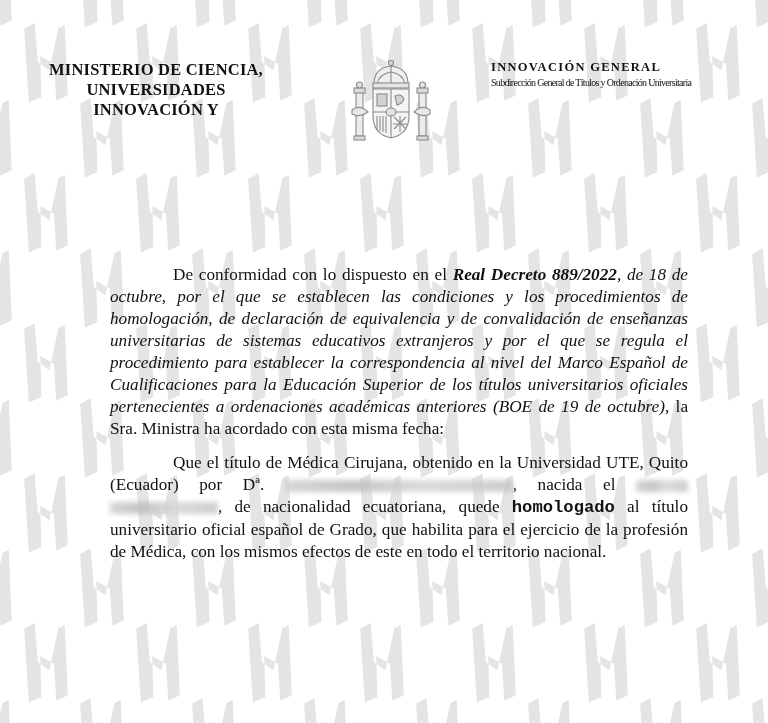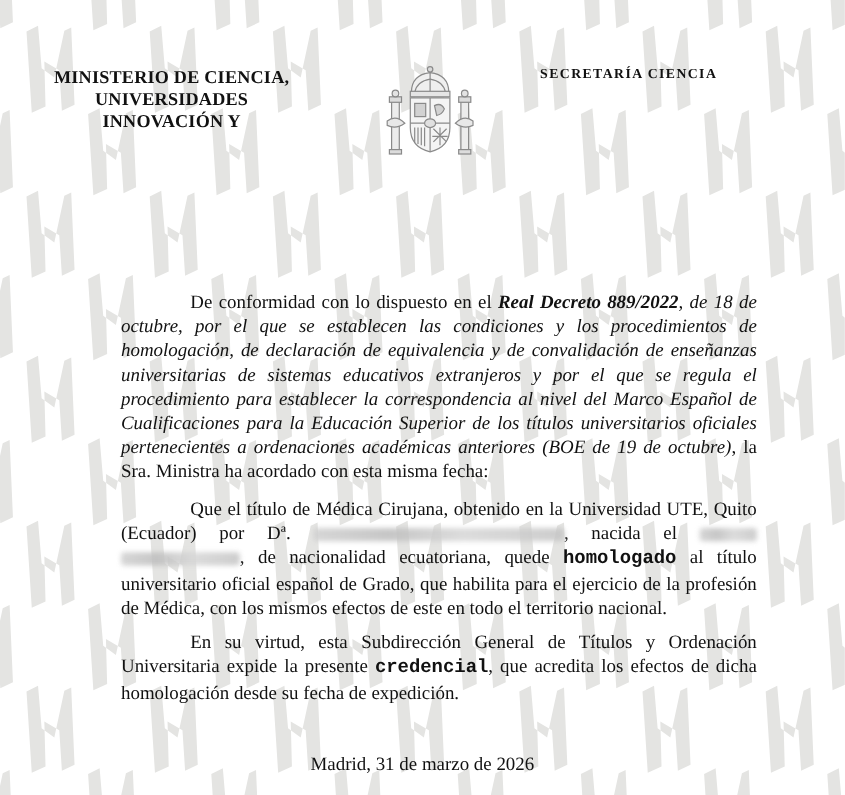--- a/index.html
+++ b/index.html
@@ -563,23 +563,22 @@
         <rect x="73" y="82" width="11" height="4" fill="#dcdcdc"></rect>
         <circle cx="78.5" cy="31" r="3" fill="#e3e3e3"></circle>
 
         <path d="M8 56 Q16 50 24 58 Q16 64 8 60 Z" fill="#e8e8e8"></path>
         <path d="M86 56 Q78 50 70 58 Q78 64 86 60 Z" fill="#e8e8e8"></path>
       </g>
     </svg>
   </div>
 
   <div class="secretaria">
-    <div class="sg">SECRETARÍA CIENCIA</div>
+    <div class="sg">INNOVACIÓN GENERAL</div>
+    <div class="sub">Subdirección General de Títulos y Ordenación Universitaria</div>
   </div>
 
   <div class="body-text p1"><span class="indent"></span><span>De conformidad con lo dispuesto en el </span><span class="bi">Real Decreto 889/2022</span><span class="it">, de 18 de octubre, por el que se establecen las condiciones y los procedimientos de homologación, de declaración de equivalencia y de convalidación de enseñanzas universitarias de sistemas educativos extranjeros y por el que se regula el procedimiento para establecer la correspondencia al nivel del Marco Español de Cualificaciones para la Educación Superior de los títulos universitarios oficiales pertenecientes a ordenaciones académicas anteriores (BOE de 19 de octubre)</span><span>, la Sra. Ministra ha acordado con esta misma fecha:</span></div>
 
   <div class="body-text p2"><span class="indent"></span><span>Que el título de Médica Cirujana, obtenido en la Universidad UTE, Quito (Ecuador) por Dª. </span><span class="redacted" style="width:228px"></span><span>, nacida el </span><span class="redacted" style="width:52px"></span> <span class="redacted" style="width:108px"></span><span>, de nacionalidad ecuatoriana, quede </span><span class="b">homologado</span><span> al título universitario oficial español de Grado, que habilita para el ejercicio de la profesión de Médica, con los mismos efectos de este en todo el territorio nacional.</span></div>
 
-  <div class="body-text p3"><span class="indent"></span><span>En su virtud, esta Subdirección General de Títulos y Ordenación Universitaria expide la presente </span><span class="b">credencial</span><span>, que acredita los efectos de dicha homologación desde su fecha de expedición.</span></div>
-
-  <div class="date-line">Madrid, 31 de marzo de 2026</div>
+
 </div>
 
 </body></html>

